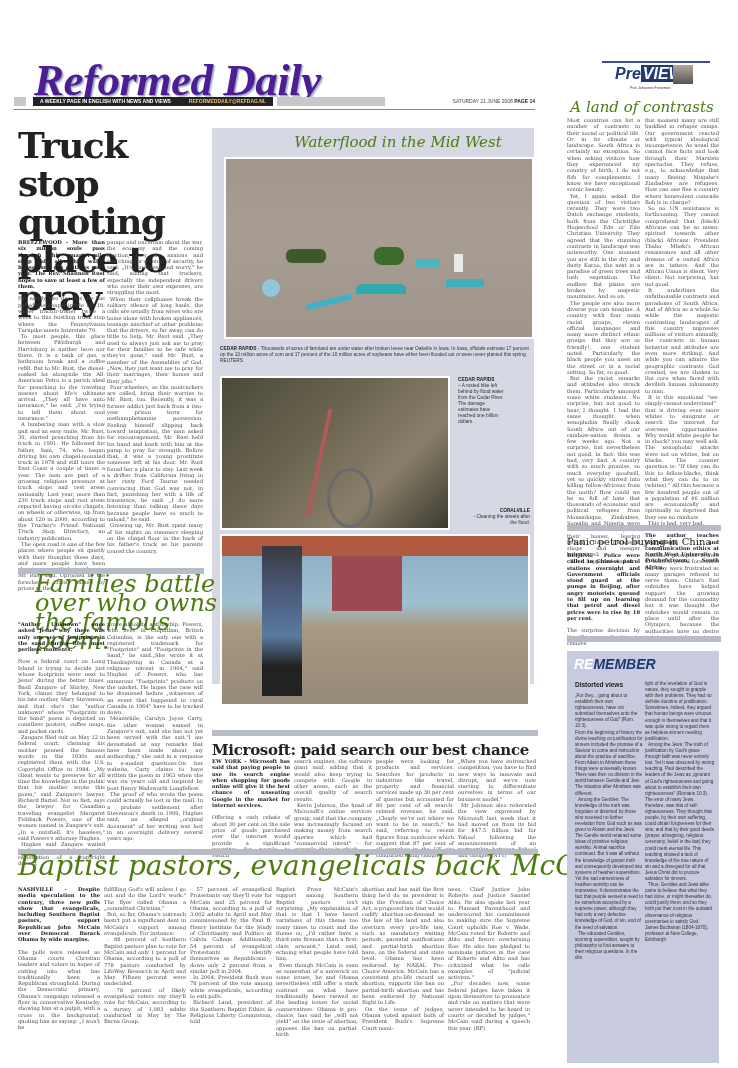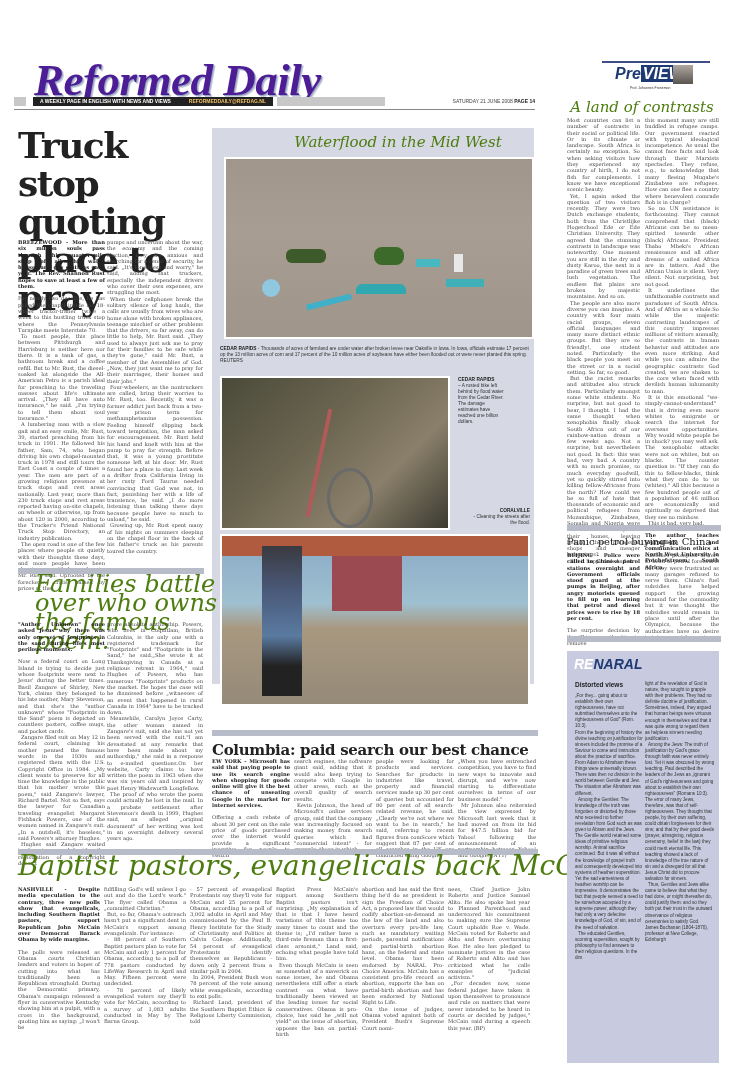--- a/index.html
+++ b/index.html
@@ -114,21 +114,21 @@
     <p style="text-indent: 3px;">Zangare filed suit on May 12 in federal court, claiming his mother penned the famous words in the 1930s and registered them with the U.S. Copyright Office in 1984. „My client wants to preserve for all time the knowledge in the public that his mother wrote this poem," said Zangare's lawyer, Richard Bartel. Not so fast, says the lawyer for Canadian traveling evangelist Margaret Fishback Powers, one of the women named in Zangare's suit. „In a nutshell, it's baseless," said Powers's attorney Hughes.</p>
     <p style="text-indent: 3px;">Hughes said Zangare waited too long to sue and, besides, the registration of a copyright doesn't</p>
   </div>
 <div class="abs col" style="left:107px;top:621px;width:96px" id="fm2">
     <p>prove absolute authorship. Powers, who lives in Coquitlam, British Columbia, is the only one with a registered trademark for "Footprints" and "Footprints in the Sand," he said.„She wrote it at Thanksgiving in Canada at a religious retreat in 1964," said Hughes of Powers, who has numerous "Footprints" products on the market. He hopes the case will be dismissed before „witnesses of an event that happened in rural Canada in 1964" have to be tracked down.</p>
     <p style="text-indent: 3px;">Meanwhile, Carolyn Joyce Carty, the other woman named in Zangare's suit, said she has not yet been served with the suit."I am devastated at any remarks that have been made about my authorship," she said in a response to e-mailed questions.On her website, Carty claims to have written the poem in 1963 when she was six years old and inspired by poet Henry Wadsworth Longfellow.</p>
     <p style="text-indent: 3px;">The proof of who wrote the poem could actually be lost in the mail. In a probate settlement after Stevenson's death in 1999, Hughes said, an alleged „original document" of her writing was lost in an overnight delivery several years ago.</p>
   </div>
 
 <div class="abs sec-bar" style="left:212px;top:730px;width:326px"></div>
-<h2 class="abs h-ms">Columbia: paid search our best chance</h2>
+<h2 class="abs h-ms">Microsoft: paid search our best chance</h2>
 <div id="msc">
     <div class="abs col" style="left: 212px; top: 758px; width: 78px;">
       <p class="lead">EW YORK - Microsoft has said that paying people to use its search engine when shopping for goods online will give it the best chance of unseating Google in the market for internet services.</p>
       <p class="gap">Offering a cash rebate of about 30 per cent on the sale price of goods purchased over the internet would provide a significant incentive for people to switch</p>
     </div>
     <div class="abs col" style="left: 294px; top: 758px; width: 78px;">
       <p>search engines, the software giant said, adding that it would also keep trying to compete with Google in other areas, such as the overall quality of search results.</p>
       <p style="text-indent: 3px;">Kevin Johnson, the head of Microsoft's online services group, said that the company was increasingly focused on making money from search queries which had "commercial intent" - for example, those in which</p>
     </div>
     <div class="abs col" style="left: 376px; top: 758px; width: 78px;">
@@ -194,21 +194,21 @@
 <div class="abs col" style="left:567px;top:552px;width:73px" id="cn1">
     <p class="lead">BEIJING - Police were called to Chinese petrol stations overnight and Government officials stood guard at the pumps in Beijing, after angry motorists queued to fill up on learning that petrol and diesel prices were to rise by 18 per cent.</p>
     <p class="gap">The surprise decision by the Chinese authorities to remove</p>
   </div>
 <div class="abs col" style="left:645px;top:552px;width:74px" id="cn2">
     <p>subsidies prompted drivers to head to petrol forecourts but they were frustrated as many garages refused to serve them. China's fuel subsidies have helped support the growing demand for the commodity but it was thought the subsidies would remain in place until after the Olympics, because the authorities have no desire to trigger social unrest.</p>
   </div>
 <div class="abs sec-bar" style="left:567px;top:636px;width:154px"></div>
 
 <div class="abs remember"></div>
-<div class="abs rem-logo"><span>RE</span><b>NARAL</b></div>
+<div class="abs rem-logo"><span>RE</span><b>MEMBER</b></div>
 <div class="abs rem-h" style="left:575px;top:681px">Distorted views</div>
 <div class="abs rem-col" style="left:575px;top:693px;width:68px" id="rm1">
     <p class="lead">„For they... going about to establish their own righteousness, have not submitted themselves unto the righteousness of God" (Rom. 10:3).</p>
     <p class="gap">From the beginning of history the divine teaching on justification for sinners included the promise of a Saviour to come and instruction about the practice of sacrifice. From Adam to Abraham these things were universally known. There was then no division in the world between Gentile and Jew. The situation after Abraham was different.</p>
     <p style="text-indent: 3px;">Among the Gentiles: The knowledge of the truth was forgotten or distorted by those who received no further revelation from God such as was given to Abram and the Jews. The Gentile world retained some ideas of primitive religious worship. Animal sacrifice continued. But it was all without the knowledge of gospel truth and consequently developed into systems of heathen superstition. Yet the sad earnestness of heathen worship can be impressive. It demonstrates the fact that people sensed a need to be somehow accepted by a supreme power, although they had only a very defective knowledge of God, of sin, and of the need of salvation.</p>
     <p style="text-indent: 3px;">The educated Gentiles, scorning superstition, sought by philosophy to find answers to their religious questions. In the dim</p>
   </div>
 <div class="abs rem-col" style="left:645px;top:681px;width:70px" id="rm2">
     <p>light of the revelation of God in nature, they sought to grapple with their problems. They had no definite doctrine of justification. Sometimes, indeed, they argued that human beings were virtuous enough in themselves and that it was quite wrong to regard them as helpless sinners needing justification.</p>
     <p style="text-indent: 3px;">Among the Jews: The truth of justification by God's grace through faith was never entirely lost. Yet it was obscured by wrong teaching. Paul described the leaders of the Jews as „ignorant of God's righteousness and going about to establish their own righteousness" (Romans 10:3). The error of many Jews, therefore, was that of self-righteousness. They thought that people, by their own suffering, could obtain forgiveness for their sins; and that by their good deeds (prayer, almsgiving, religious ceremony, belief in the law) they could merit eternal life. This teaching showed a lack of knowledge of the true nature of sin and a disregard for all that Jesus Christ did to procure salvation for sinners.</p>

